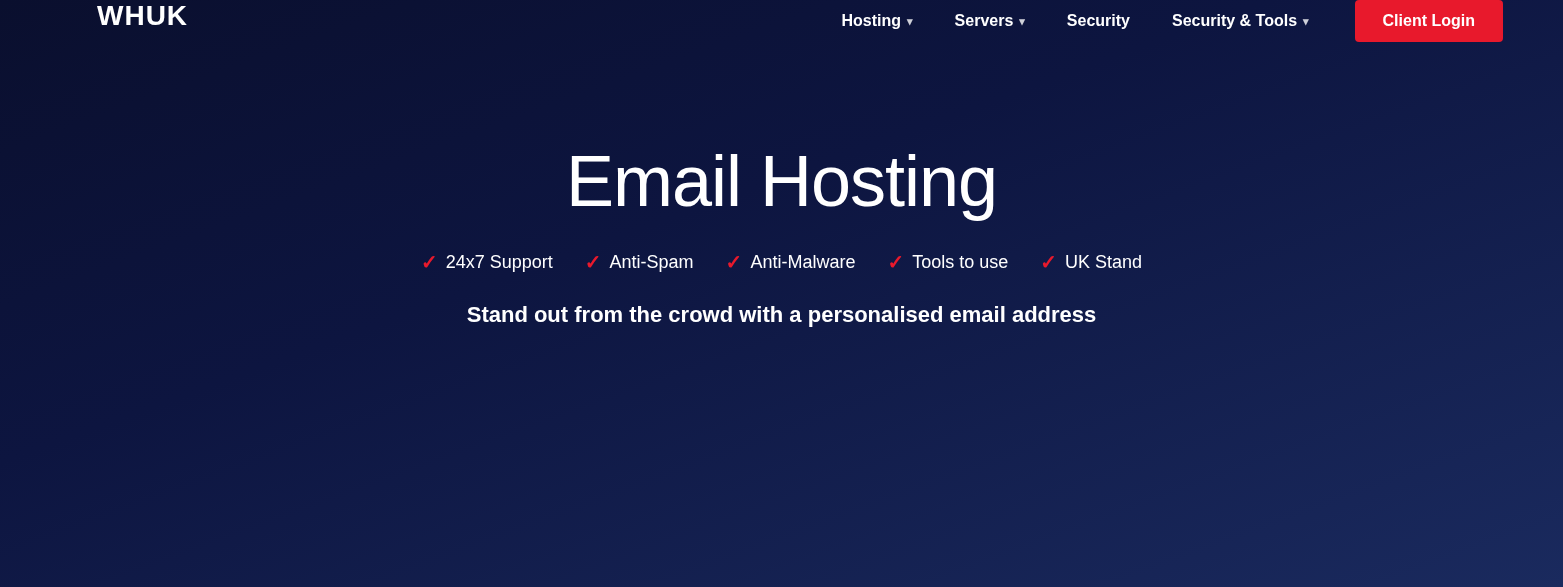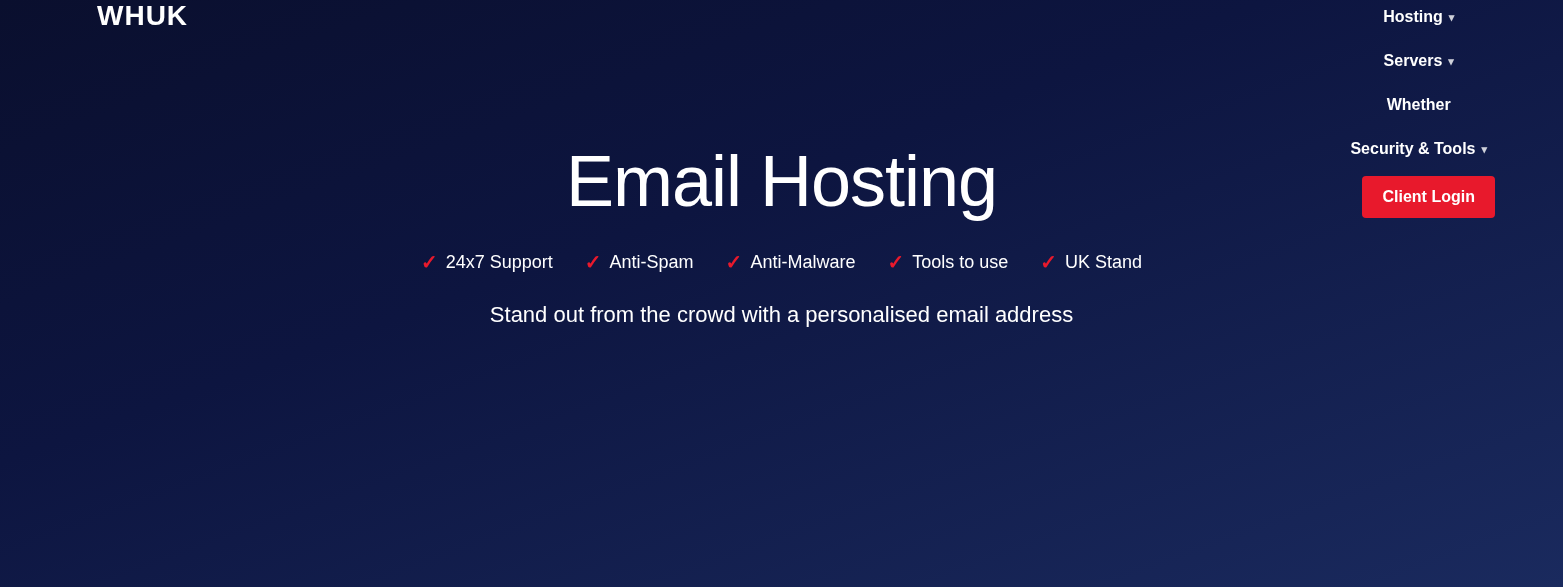--- a/index.html
+++ b/index.html
@@ -39,21 +39,20 @@
       font-size: 28px;
       font-weight: 900;
       color: white;
       letter-spacing: 1px;
     }
 
     .nav-links {
       display: flex;
       align-items: center;
       gap: 10px;
-      flex-direction: column;
     }
 
     .nav-item {
       display: flex;
       align-items: center;
       gap: 6px;
       padding: 8px 16px;
       color: white;
       font-size: 16px;
       font-weight: 600;
@@ -64,21 +63,21 @@
 
     .nav-chevron {
       font-size: 11px;
       color: white;
       opacity: 0.8;
     }
 
     .client-login-btn {
       background: #e8192c;
       color: white;
-      padding: 12px 20px;
+      padding: 12px 28px;
       border: none;
       border-radius: 4px;
       font-size: 16px;
       font-weight: 700;
       cursor: pointer;
       white-space: nowrap;
       margin-left: 20px;
     }
 
     
@@ -117,21 +116,21 @@
     }
 
     .check-icon {
       color: #e8192c;
       font-size: 20px;
       font-weight: 900;
     }
 
     .hero-subtitle {
       font-size: 22px;
-      font-weight: 400;
+      font-weight: 700;
       color: white;
       margin-bottom: 20px;
     }
 
     .hero-description {
       font-size: 17px;
       color: rgba(255, 255, 255, 0.9);
       max-width: 820px;
       line-height: 1.7;
       font-weight: 400;
@@ -151,21 +150,21 @@
       <span>Hosting</span>
       <span class="nav-chevron">▾</span>
     </a>
 
     <a class="nav-item">
       <span>Servers</span>
       <span class="nav-chevron">▾</span>
     </a>
 
     <a class="nav-item">
-      <span>Whether</span>
+      <span>Security</span>
     </a>
 
     <a class="nav-item">
       <span>Security &amp; Tools</span>
       <span class="nav-chevron">▾</span>
     </a>
 
     <button class="client-login-btn">Client Login</button>
   </div>
 </nav>

